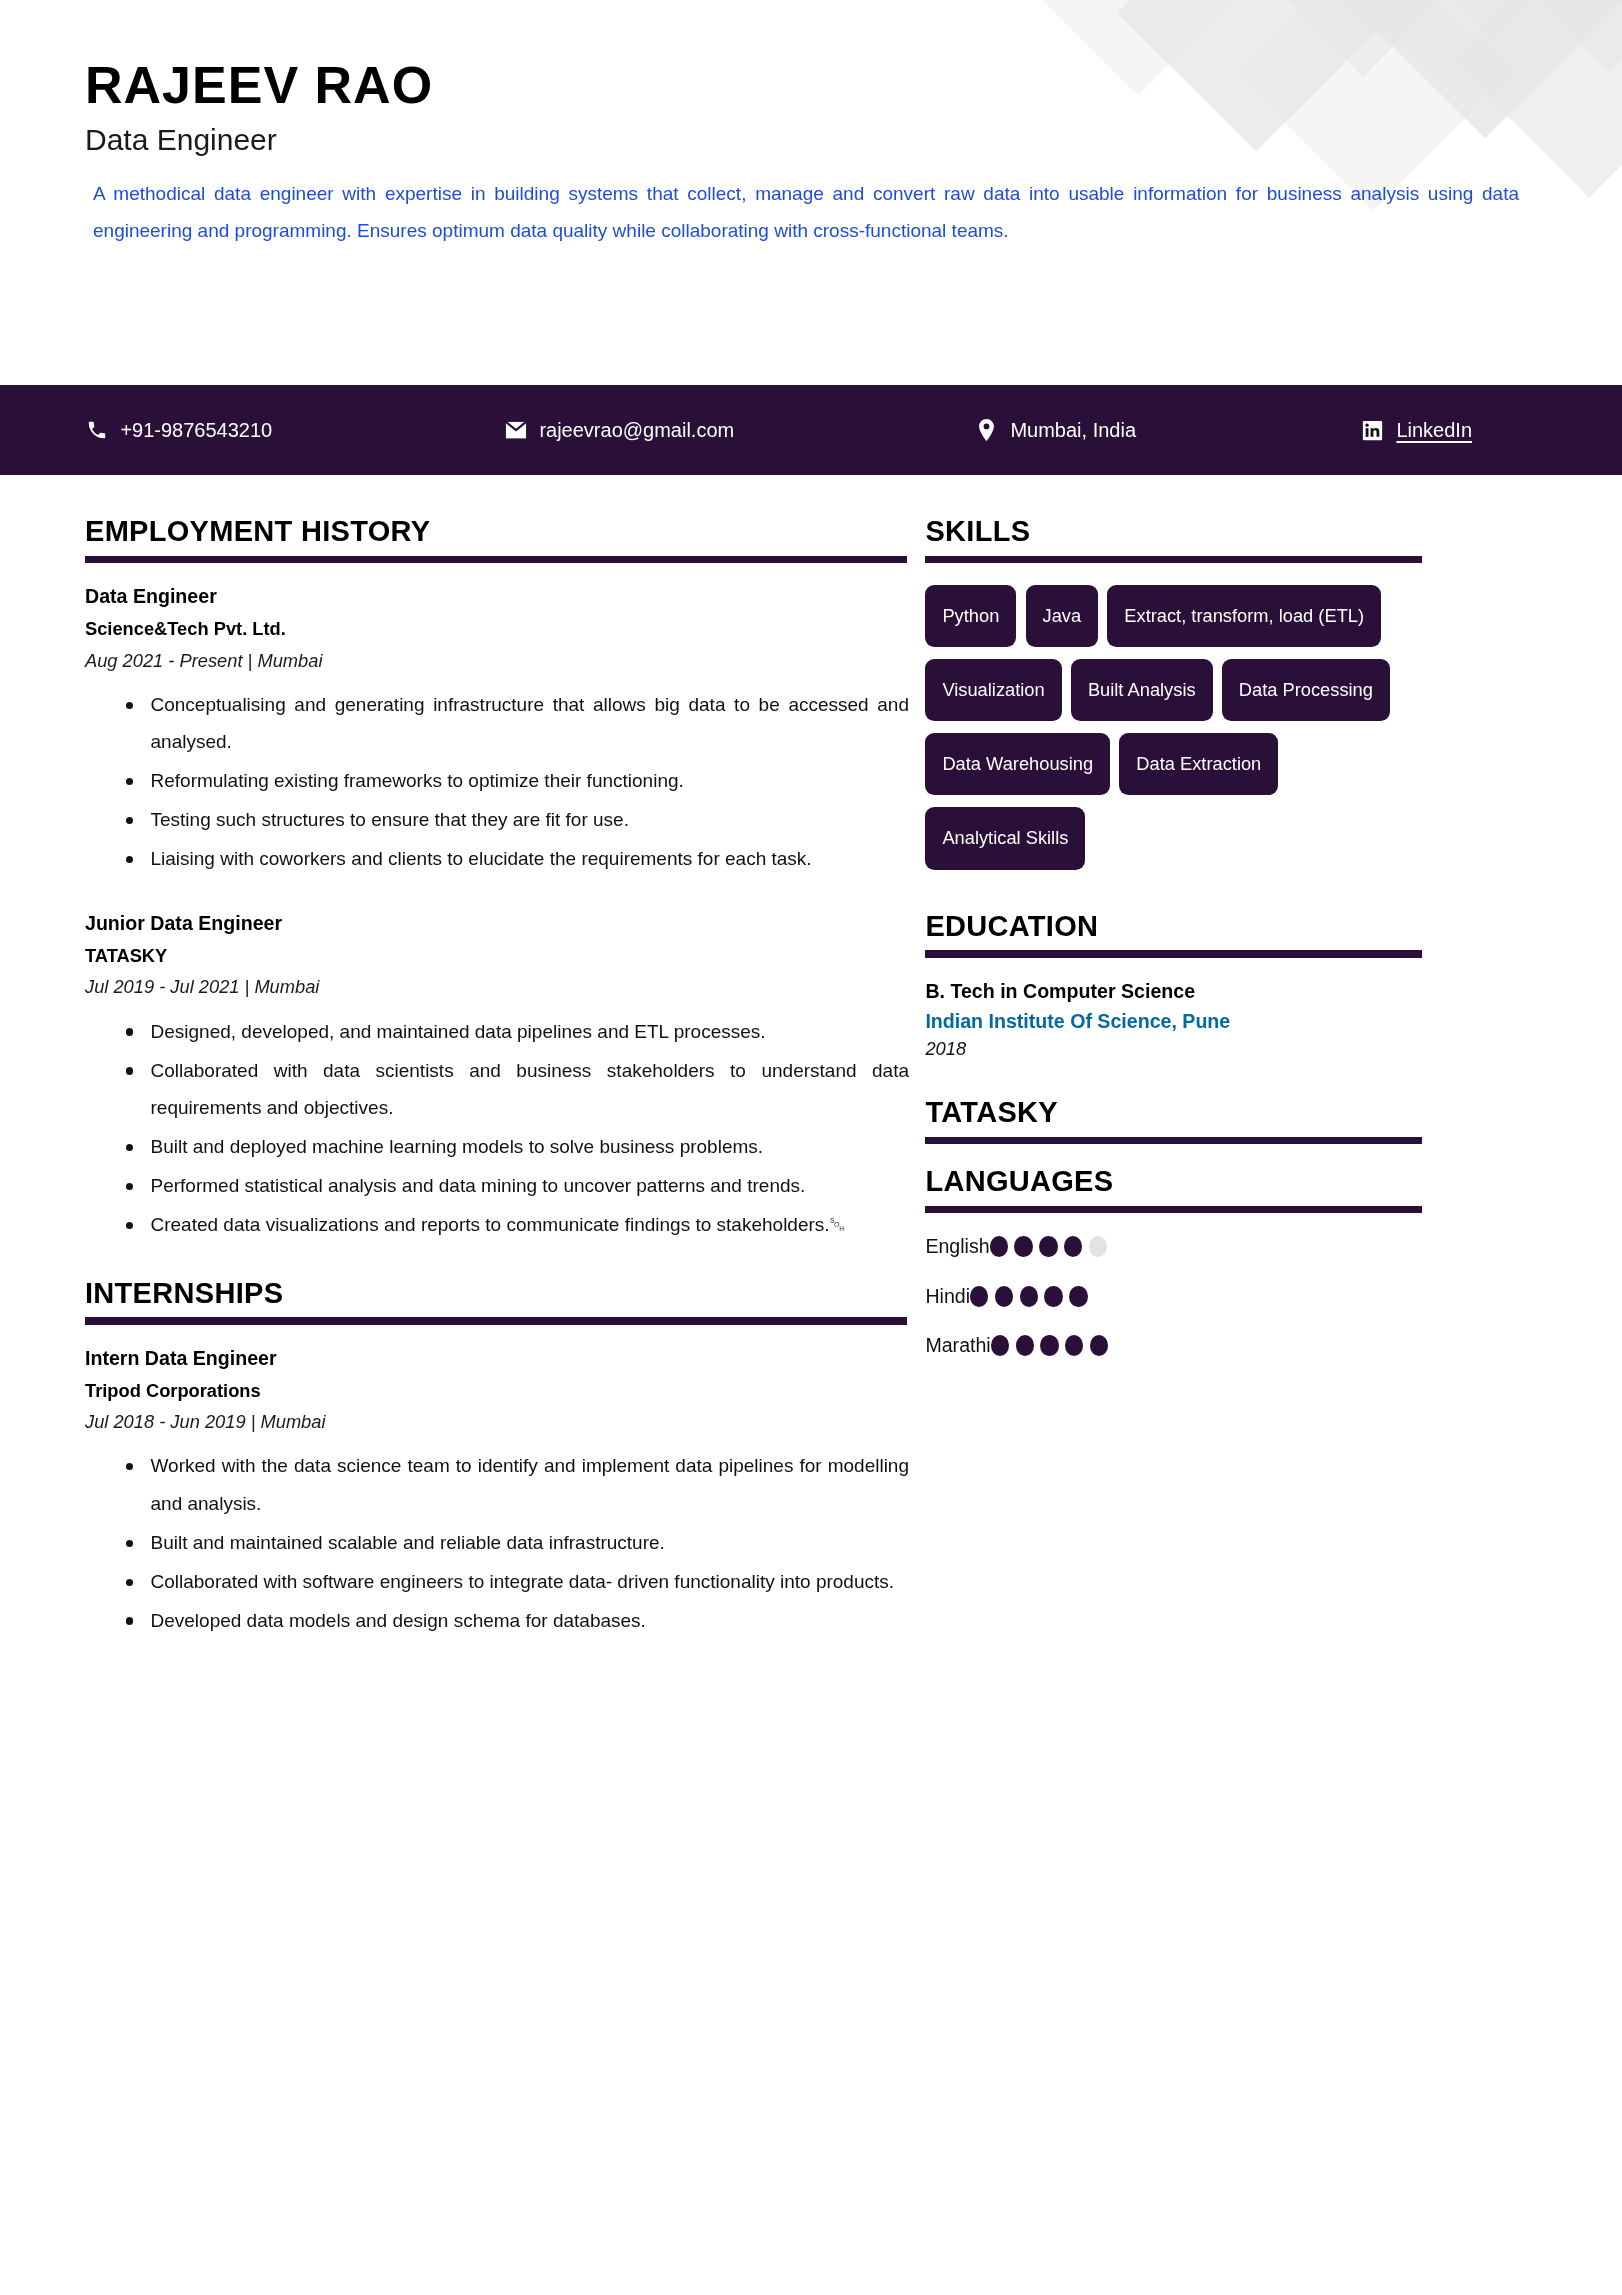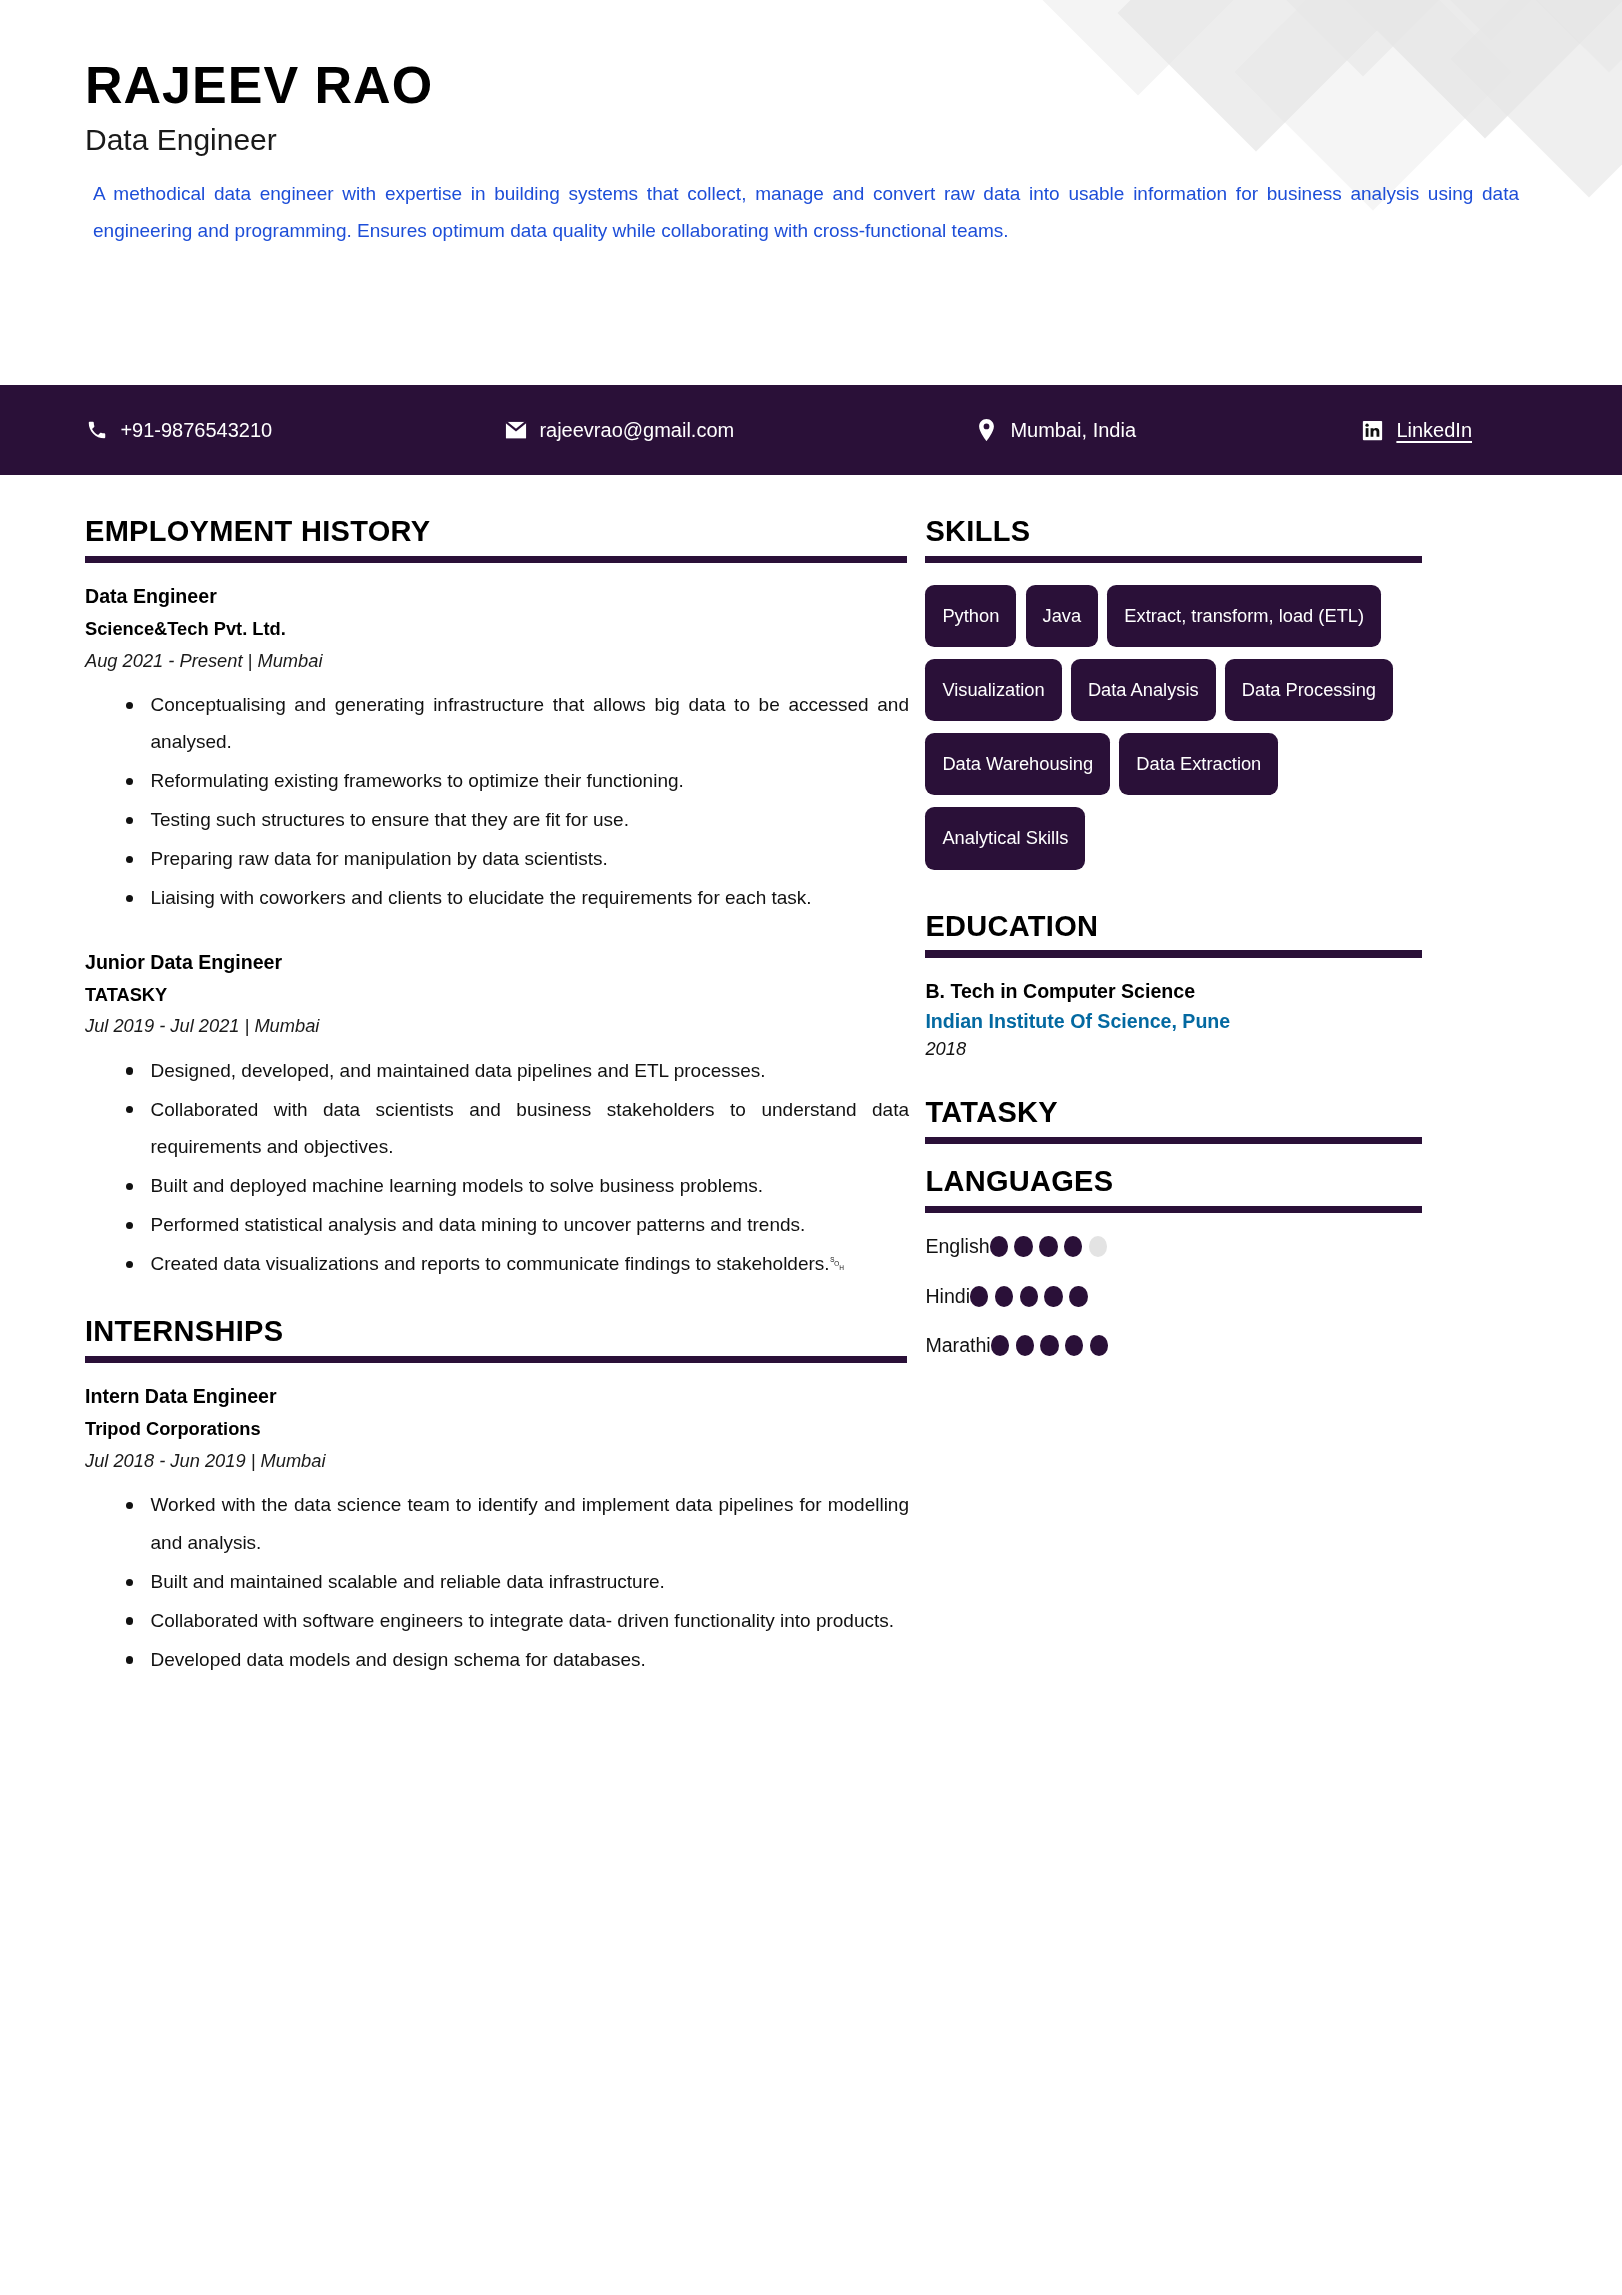--- a/index.html
+++ b/index.html
@@ -333,21 +333,20 @@
         <div class="section-rule rule-left"></div>
 
         <div class="job">
           <div class="job-title">Data Engineer</div>
           <div class="job-company">Science&amp;Tech Pvt. Ltd.</div>
           <div class="job-meta">Aug 2021 - Present | Mumbai</div>
           <ul class="bullets bullets-wide">
             <li>Conceptualising and generating infrastructure that allows big data to be accessed and analysed.</li>
             <li>Reformulating existing frameworks to optimize their functioning.</li>
             <li>Testing such structures to ensure that they are fit for use.</li>
-            <li>Preparing raw data for manipulation by data scientists.</li>
             <li>Liaising with coworkers and clients to elucidate the requirements for each task.</li>
           </ul>
         </div>
 
         <div class="job">
           <div class="job-title">Junior Data Engineer</div>
           <div class="job-company">TATASKY</div>
           <div class="job-meta">Jul 2019 - Jul 2021 | Mumbai</div>
           <ul class="bullets bullets-wide">
             <li>Designed, developed, and maintained data pipelines and ETL processes.</li>
@@ -381,21 +380,21 @@
     <div class="col-right">
 
       <div class="section">
         <h2 class="section-title">SKILLS</h2>
         <div class="section-rule rule-right"></div>
         <div class="skills-wrap">
           <span class="skill-pill">Python</span>
           <span class="skill-pill">Java</span>
           <span class="skill-pill">Extract, transform, load (ETL)</span>
           <span class="skill-pill">Visualization</span>
-          <span class="skill-pill">Data Analysis</span>
+          <span class="skill-pill">Built Analysis</span>
           <span class="skill-pill">Data Processing</span>
           <span class="skill-pill">Data Warehousing</span>
           <span class="skill-pill">Data Extraction</span>
           <span class="skill-pill">Analytical Skills</span>
         </div>
       </div>
 
       <div class="section">
         <h2 class="section-title">EDUCATION</h2>
         <div class="section-rule rule-right"></div>

